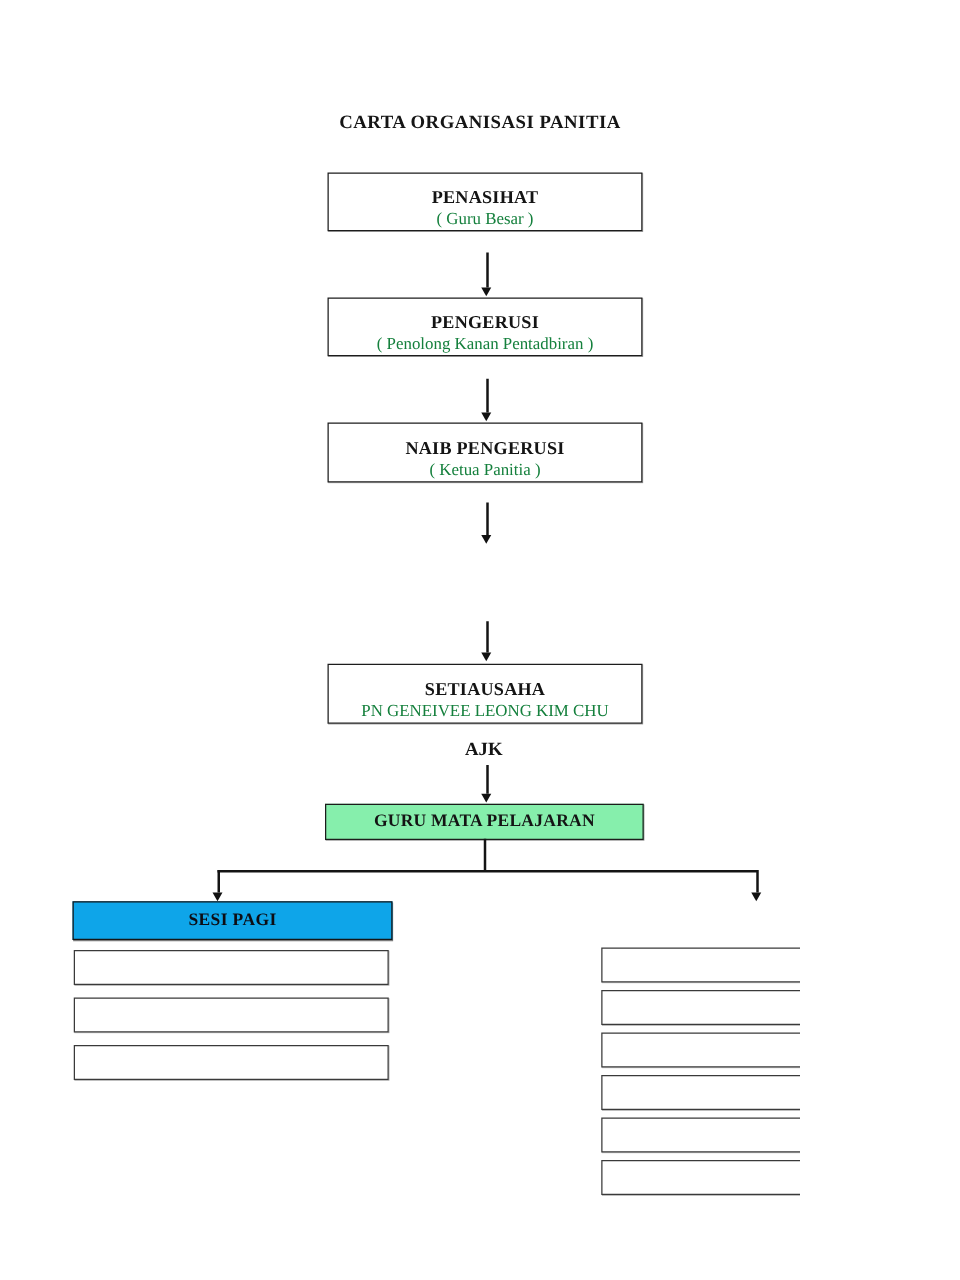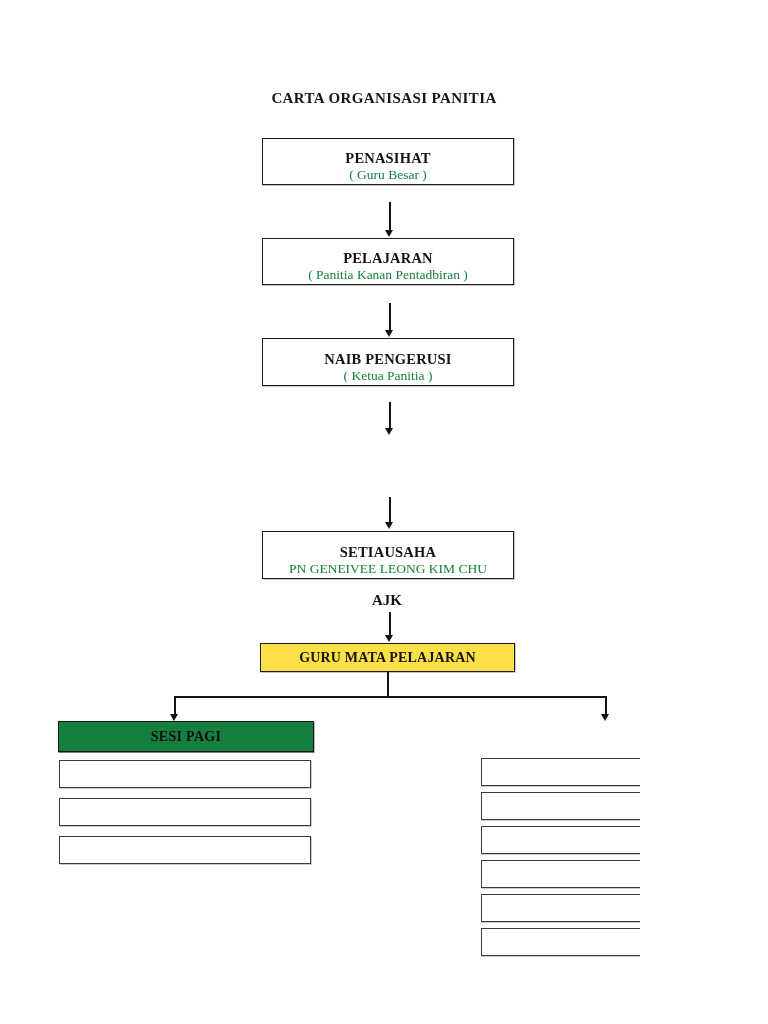--- a/index.html
+++ b/index.html
@@ -59,31 +59,31 @@
     left: 262px; top: 592px; width: 250px;
     text-align: center;
     font-size: 15px;
     font-weight: bold;
     color: #141414;
   }
 
   
   #guru-box {
     left: 260px; top: 643px; width: 253px; height: 27px;
-    background: #fde047;
+    background: #86efac;
     border: 1.5px solid #1c1c1c;
     display: flex; align-items: center; justify-content: center;
     box-shadow: 0.5px 0.5px 0 #8a8a8a;
   }
   #guru-box .obox-title { font-size: 14px; }
 
   
   .session-box {
     top: 721px; width: 254px; height: 29px;
-    background: #15803d;
+    background: #0ea5e9;
     border: 1.5px solid #161616;
     display: flex; align-items: center; justify-content: center;
     box-shadow: 0.5px 1px 0 #7a7a7a;
   }
   .session-label {
     font-size: 14px;
     font-weight: bold;
     letter-spacing: 0.3px;
     color: #0d0d14;
   }
@@ -122,22 +122,22 @@
 
   <div class="abs obox" style="top:138px;height:45px">
     <div class="obox-title">PENASIHAT</div>
     <div class="obox-sub">( Guru Besar )</div>
   </div>
 
   <div class="abs vline" style="left:389px;top:202px;height:28px"></div>
   <div class="abs ahead" style="left:385px;top:230px"></div>
 
   <div class="abs obox" style="top:238px;height:45px">
-    <div class="obox-title">PELAJARAN</div>
-    <div class="obox-sub">( Panitia Kanan Pentadbiran )</div>
+    <div class="obox-title">PENGERUSI</div>
+    <div class="obox-sub">( Penolong Kanan Pentadbiran )</div>
   </div>
 
   <div class="abs vline" style="left:389px;top:303px;height:27px"></div>
   <div class="abs ahead" style="left:385px;top:330px"></div>
 
   <div class="abs obox" style="top:338px;height:46px">
     <div class="obox-title">NAIB PENGERUSI</div>
     <div class="obox-sub">( Ketua Panitia )</div>
   </div>
 

